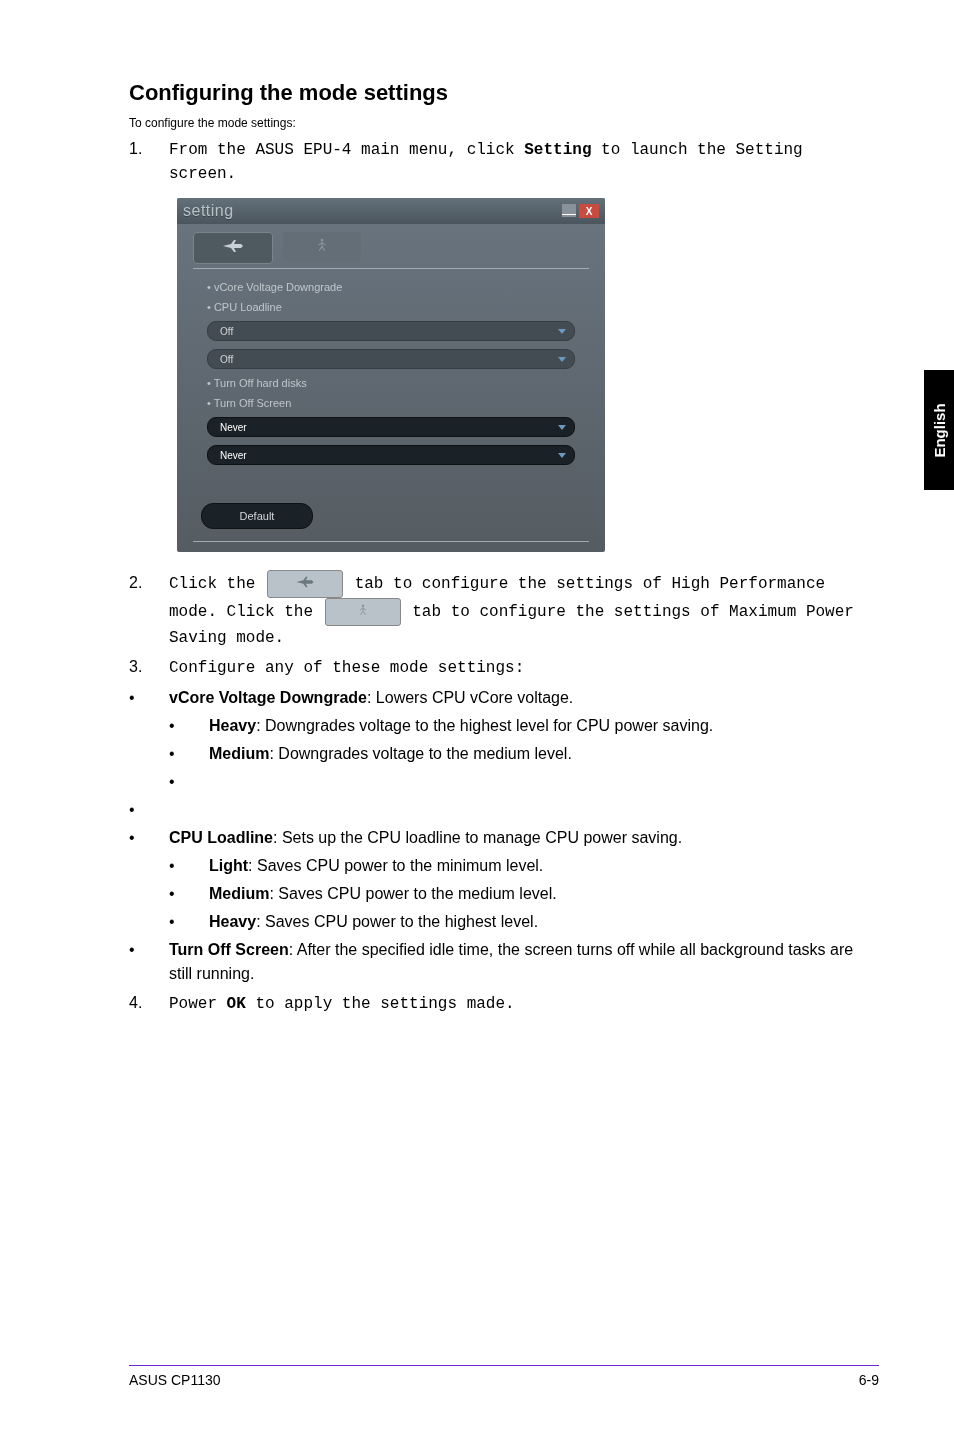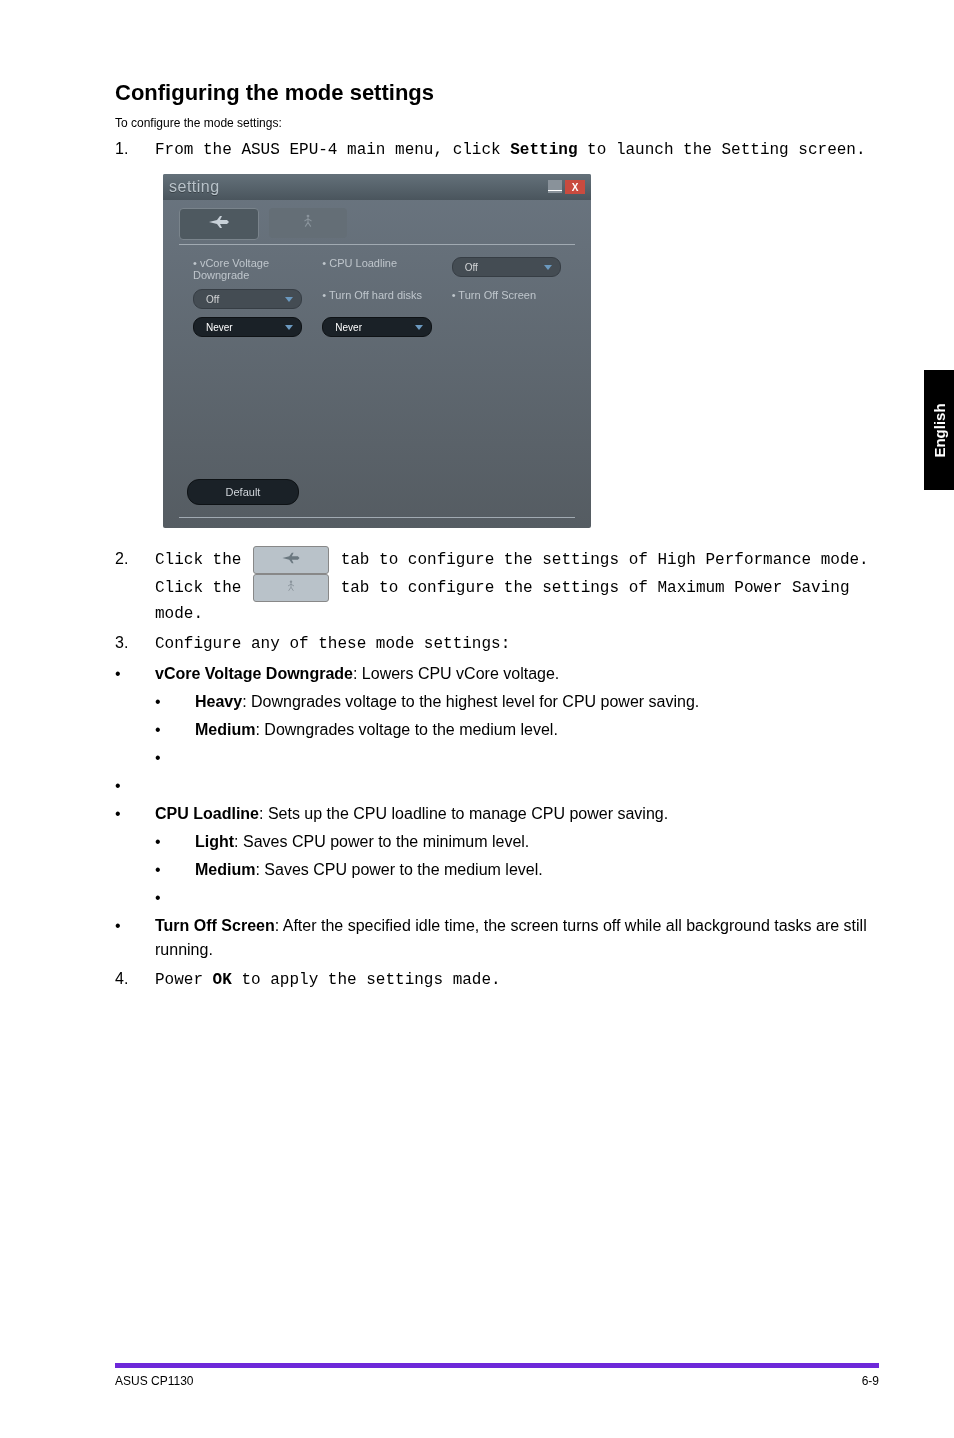--- a/index.html
+++ b/index.html
@@ -10,20 +10,21 @@
       width: 954px;
       height: 1438px;
       position: relative;
       color: #000;
     }
     .page {
       padding: 80px 75px 50px 115px;
       box-sizing: border-box;
       height: 100%;
       position: relative;
+      margin-left: 14px;
     }
     .heading {
       font-size: 22px;
       font-weight: bold;
       margin: 0 0 10px 0;
     }
     .intro {
       font-size: 12px;
       margin: 0 0 8px 0;
     }
@@ -118,21 +119,21 @@
     }
     .plane-icon svg { width: 24px; height: 14px; }
     .content-area {
       margin: 4px 16px 0 16px;
       padding: 12px 14px;
       border-top: 1px solid #a1aab2;
       height: 210px;
     }
     .setting-grid {
       display: grid;
-      grid-template-columns: 1fr 1fr 1fr;
+      grid-template-columns: 1fr;
       gap: 8px 20px;
     }
     .setting-label {
       font-size: 11px;
       color: #bfc6cc;
     }
     .dropdown {
       height: 18px;
       border-radius: 9px;
       display: flex;
@@ -226,25 +227,25 @@
       transform: rotate(-90deg);
       font-size: 15px;
       font-weight: bold;
       white-space: nowrap;
     }
     .footer {
       position: absolute;
       bottom: 50px;
       left: 115px;
       right: 75px;
-      border-top: 5px solid #6d28d9;
+      border-top: 1px solid #6d28d9;
       padding-top: 6px;
       display: flex;
       justify-content: space-between;
-      font-size: 12px;
+      font-size: 14px;
     }
   </style>
 </head>
 <body>
 
 <div class="side-tab">
   <span>English</span>
 </div>
 
 <div class="page">
@@ -375,20 +376,21 @@
   <div class="bullet-l2">
     <div class="marker">•</div>
     <div><span class="bold">Light</span><span>: Saves CPU power to the minimum level.</span></div>
   </div>
   <div class="bullet-l2">
     <div class="marker">•</div>
     <div><span class="bold">Medium</span><span>: Saves CPU power to the medium level.</span></div>
   </div>
   <div class="bullet-l2">
     <div class="marker">•</div>
+    <div><span class="bold">Heavy</span><span>: Saves CPU power to the highest level.</span></div>
   </div>
 
   <div class="bullet-l1">
     <div class="marker">•</div>
     <div><span class="bold">Turn Off Screen</span><span>: After the specified idle time, the screen turns off while all background tasks are still running.</span></div>
   </div>
 
   <div class="step-line">
     <div class="step-num">4.</div>
     <div class="step-text">

